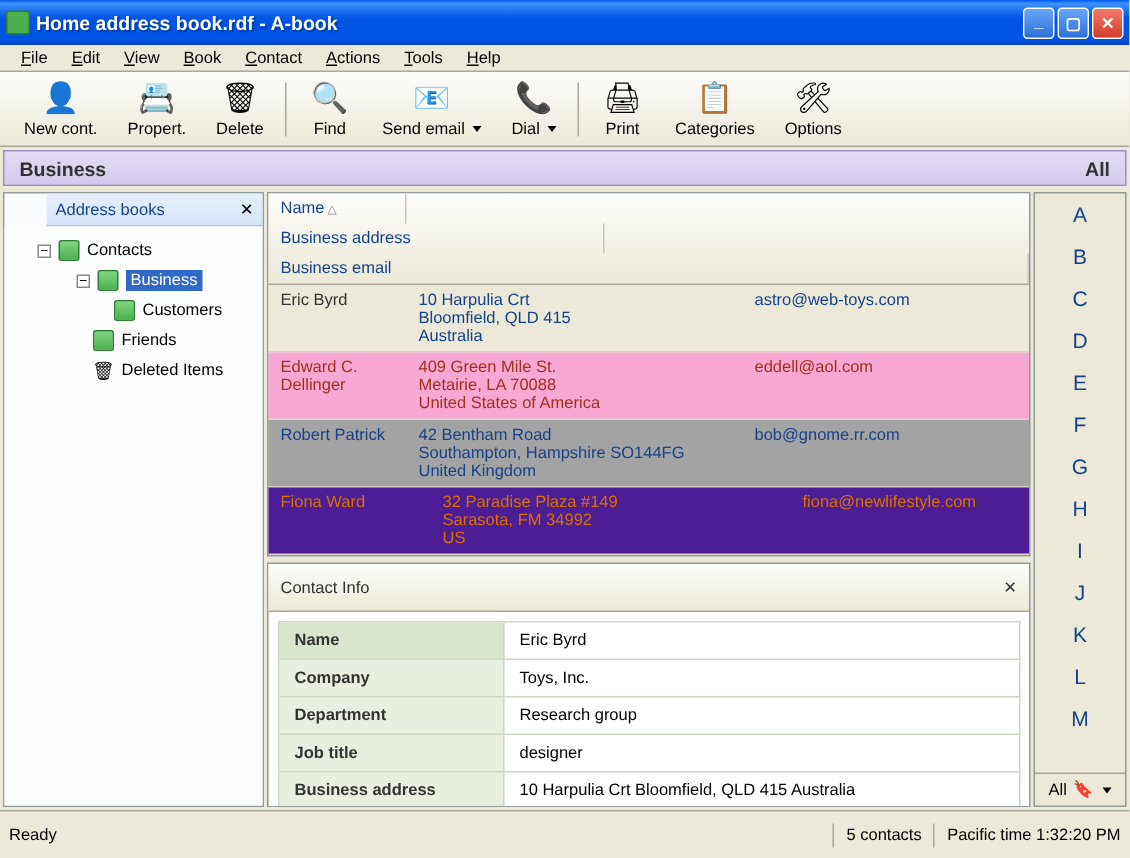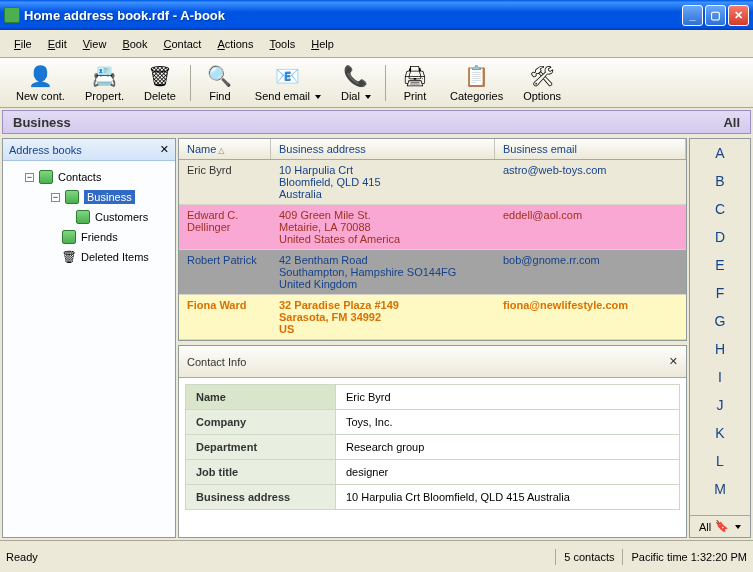--- a/index.html
+++ b/index.html
@@ -5,62 +5,62 @@
 * { box-sizing: border-box; margin: 0; padding: 0; }
 body { font-family: Tahoma, Arial, sans-serif; font-size: 11px; background: #ece9d8; width: 753px; height: 572px; overflow: hidden; display: flex; flex-direction: column; }
 .titlebar { background: linear-gradient(to bottom, #0058e6 0%, #3d91ff 8%, #0054e3 40%, #0054e3 88%, #003cc0 100%); height: 30px; display: flex; align-items: center; padding: 0 4px; color: #fff; font-weight: bold; font-size: 13px; }
 .titlebar .app-icon { width: 16px; height: 16px; margin-right: 4px; background: #4caf50; border: 1px solid #2e7d32; border-radius: 2px; }
 .titlebar .title-text { flex: 1; text-shadow: 1px 1px 1px rgba(0,0,0,0.3); }
 .win-buttons { display: flex; gap: 2px; }
 .win-btn { width: 21px; height: 21px; border-radius: 3px; border: 1px solid #fff; display: flex; align-items: center; justify-content: center; font-weight: bold; color: #fff; font-size: 11px; }
 .win-btn.min, .win-btn.max { background: linear-gradient(#6aa7f8,#2d6fd8); }
 .win-btn.close { background: linear-gradient(#f57b6b,#d43a2a); }
 
-.menubar { background: #ece9d8; height: 28px; display: flex; align-items: center; padding: 0 6px; border-bottom: 1px solid #aca899; }
+.menubar { background: #ece9d8; height: 18px; display: flex; align-items: center; padding: 0 6px; border-bottom: 1px solid #aca899; }
 .menubar span { padding: 3px 8px; cursor: default; }
 .menubar span:first-letter { text-decoration: underline; }
 
 .toolbar { background: linear-gradient(#fdfdfb,#ece9d8); height: 50px; display: flex; align-items: center; padding: 3px 6px; border-bottom: 1px solid #aca899; gap: 0; }
 .tbtn { display: flex; flex-direction: column; align-items: center; padding: 2px 10px; cursor: default; min-width: 50px; }
 .tbtn-icon { width: 24px; height: 24px; margin-bottom: 2px; display: flex; align-items: center; justify-content: center; font-size: 20px; }
 .tsep { width: 1px; height: 36px; background: #aca899; margin: 0 4px; }
 .dd-arrow { display:inline-block; margin-left:2px; border-left:3px solid transparent; border-right:3px solid transparent; border-top:4px solid #000; vertical-align: middle;}
 
 .subheader { background: linear-gradient(#e3dcf5,#d3c9ee); height: 24px; border: 1px solid #9a8ec2; display: flex; align-items: center; padding: 0 10px; font-weight: bold; font-size: 13px; color: #333; margin: 2px; }
 .subheader .right { margin-left: auto; font-weight: bold; }
 
 .main { flex: 1; display: flex; min-height: 0; }
 
 .sidebar { width: 174px; border: 1px solid #919b9c; margin: 2px 0 2px 2px; background: #fafbfc; display: flex; flex-direction: column; }
-.sidebar-header { background: linear-gradient(#e8f0fa,#d3e4f9); height: 22px; display: flex; align-items: center; padding: 0 6px; color: #15428b; border-bottom: 1px solid #a9c3e6; }
+.sidebar-header { background: linear-gradient(#e8f0fa,#d3e4f9); height: 22px; display: flex; align-items: center; padding: 0 6px; color: #15428b; border-bottom: 1px solid #a9c3e6; margin-left: 28px; }
 .sidebar-header .close { margin-left: auto; color: #000; cursor: default; }
 .tree { padding: 6px 4px; flex:1; overflow:auto; background:#fcfdff;}
 .tree-item { display: flex; align-items: center; padding: 2px 0 2px 4px; gap: 4px; }
 .tree-toggle { width: 9px; height: 9px; border: 1px solid #888; background: #fff; font-size: 9px; line-height: 7px; text-align: center; cursor: default; }
 .tree-icon { width: 16px; height: 16px; display:flex; align-items:center; justify-content:center; font-size:13px;}
 .book-icon { background: linear-gradient(#7fd77f,#4caf50); border:1px solid #2e7d32; border-radius:2px; width:14px; height:14px;}
 .trash-icon::before { content:"🗑"; font-size:12px;}
 .tree-item.level1 { padding-left: 18px; }
 .tree-item.level2 { padding-left: 44px; }
 
 .center { flex: 1; display: flex; flex-direction: column; min-width: 0; margin: 2px 2px 2px 2px;}
 .contacts-table { border: 1px solid #919b9c; background: #ece9d8; flex-shrink:0;}
-.ct-head { display: flex; background: linear-gradient(#fdfdfb,#ece9d8); border-bottom: 1px solid #aca899; }
+.ct-head { display: flex; background: linear-gradient(#fdfdfb,#ece9d8); border-bottom: 1px solid #aca899; flex-direction: column; }
 .ct-head div { padding: 4px 8px; color: #15428b; border-right: 1px solid #cbc7b8; }
 .ct-head .sort { font-size: 8px; color: #888; margin-left: 2px;}
 .col-name { width: 92px; }
 .col-addr { width: 224px; }
 .col-email { flex: 1; }
 .ct-row { display: flex; border-bottom: 1px solid #d8d5c8; }
 .ct-row div { padding: 4px 8px; }
 .row-blue1 { background: #ece9d8; color: #333; }
 .row-blue1 .col-addr, .row-blue1 .col-email { color: #15428b; }
 .row-red { background: #f9a8d4; color: #a03020; }
 .row-blue2 { background: #a3a3a3; color: #15428b; }
-.row-orange { background: #fef9c3; color: #d97000; font-weight: bold; }
+.row-orange { background: #4c1d95; color: #d97000; font-weight: normal; gap: 16px; }
 
 .contact-info { border: 1px solid #919b9c; margin-top: 4px; flex: 1; display: flex; flex-direction: column; min-height:0;}
 .ci-header { background: linear-gradient(#fdfdfb,#ece9d8); height: 32px; display: flex; align-items: center; padding: 0 8px; border-bottom: 1px solid #aca899; color:#333;}
 .ci-header .close { margin-left: auto; cursor: default; }
 .ci-body { flex: 1; overflow-y: scroll; background: #fff; padding: 6px; }
 .ci-table { border: 1px solid #b5c7a8; width: 100%; border-collapse: collapse; }
 .ci-table td { border: 1px solid #cdd8c5; padding: 6px 10px; }
 .ci-table td.label { background: #e8efe0; font-weight: bold; width: 150px; color:#333;}
 .ci-table td.label.first { background: #d9e6cc; }
 

